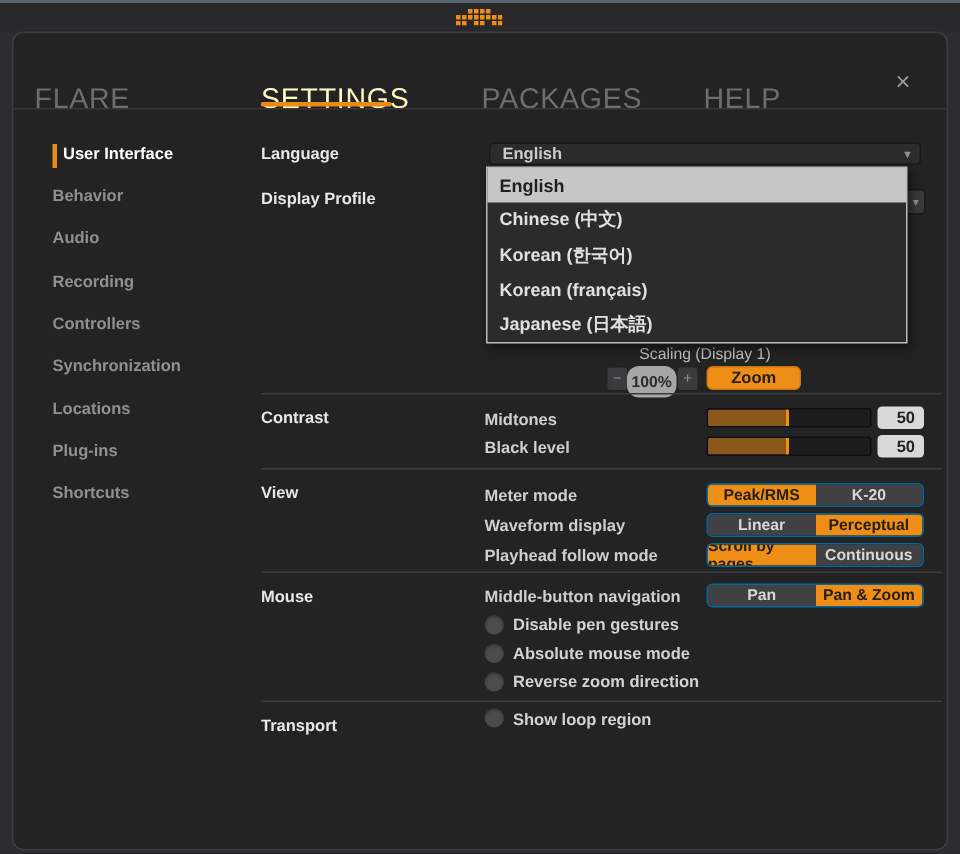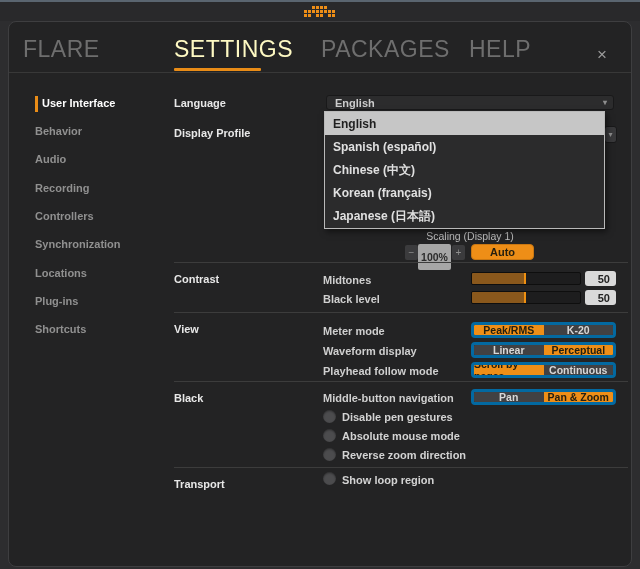--- a/index.html
+++ b/index.html
@@ -13,21 +13,21 @@
   .top-edge { position:absolute; top:0; left:0; width:640px; height:2px; background:#5a6570; }
   .titlebar { position:absolute; top:2px; left:0; width:640px; height:19px; background:#29292b; }
   .logo { position:absolute; top:4px; left:304px; width:31px; height:11px; }
 
   .dialog {
     position:absolute; left:8px; top:21px; width:624px; height:546px;
     background:#232324; border:1px solid #3e3e40; border-radius:8px;
   }
 
   
-  .tab { position:absolute; top:14px; font-size:23px; letter-spacing:.5px; color:#6e6e6e; cursor:default; }
+  .tab { position:absolute; top:34px; font-size:19px; letter-spacing:.5px; color:#6e6e6e; cursor:default; }
   .tab.active { color:#fef9c3; }
   .tab-underline { position:absolute; top:46px; height:3px; background:#e98c17; border-radius:1px; }
   .tabs-divider { position:absolute; top:50px; left:0; width:100%; height:1px; background:#383838; }
   .close-x { position:absolute; top:23px; left:588px; font-size:17px; color:#9b9b9b; }
 
   
   .side-item { position:absolute; left:26px; font-size:11px; font-weight:600; color:#909090; }
   .side-item.selected { color:#ffffff; font-weight:700; left:33px; }
   .side-bar-accent { position:absolute; left:26px; width:3px; height:16px; background:#e98c17; }
 
@@ -58,38 +58,38 @@
     flex:1; display:flex; align-items:center; padding-left:8px;
     font-size:12px; font-weight:600; color:#e0e0e0;
   }
   .popup .opt.hl { background:#c6c6c6; color:#1f1f1f; }
 
   
   .scale-lbl { position:absolute; left:365px; top:208px; width:192px; text-align:center;
     font-size:10.5px; font-weight:400; color:#bdbdbd; }
   .step-btn { position:absolute; top:223px; width:13px; height:15px; background:#3b3b3d; border-radius:2px;
     color:#8f8f8f; font-size:10px; display:flex; align-items:center; justify-content:center; }
-  .step-val { position:absolute; left:409px; top:222px; width:33px; height:26px; background:#a6a6a6;
-    border-radius:2px; color:#2c2c2c; font-size:10.5px; font-weight:700;
+  .step-val { position:absolute; left:409px; top:222px; width:33px; height:21px; background:#a6a6a6;
+    border-radius:8px; color:#2c2c2c; font-size:10.5px; font-weight:700;
     display:flex; align-items:center; justify-content:center; }
   .btn-orange { position:absolute; background:#ee8e17; border:1px solid #c97712; border-radius:4px;
     color:#26200f; font-size:11px; font-weight:700;
     display:flex; align-items:center; justify-content:center; }
 
   
   .slider { position:absolute; left:462px; width:110px; height:13px; background:#1d1d1e;
     border:1px solid #0e0e0e; border-radius:2px; overflow:hidden; }
   .slider .fill { height:100%; background:#8a581c; border-right:2px solid #ee9012; }
   .val-box { position:absolute; left:576px; width:31px; height:15px; background:#d9d9d9;
     border-radius:3px; color:#222; font-size:11px; font-weight:700;
     display:flex; align-items:center; justify-content:flex-end; padding-right:6px; }
 
   
   .seg { position:absolute; left:462px; width:145px; height:16px; display:flex;
-    border-radius:4px; overflow:hidden; border:3px solid #0369a1; }
+    border-radius:4px; overflow:hidden; border:1px solid #0369a1; }
   .seg-btn { flex:1; display:flex; align-items:center; justify-content:center;
     font-size:10.5px; font-weight:700; }
   .seg-btn.off { background:#414143; color:#d8d8d8; }
   .seg-btn.on  { background:#ee8e17; color:#26200f; }
 
   
   .chk { position:absolute; left:314px; width:13px; height:13px; border-radius:50%;
     background:#4c4c4e; box-shadow:inset 0 1px 2px rgba(0,0,0,.4); }
   .chk-lbl { position:absolute; left:333px; font-size:11px; font-weight:600; color:#d3d3d3;text-align:right; }
 </style>
@@ -147,31 +147,31 @@
   <div class="select" style="left:317px;top:73px;width:288px;height:15px">
     <span>English</span>
     <span class="chev">▾</span>
   </div>
 
   <div class="lbl-strong" style="left:165px;top:105px">Display Profile</div>
   <div class="mini-chev" style="left:595px;top:104px;width:13px;height:17px;z-index:1">▾</div>
 
   <div class="popup">
     <div class="opt hl">English</div>
-    <div class="opt">Spanish (español)</div>
     <div class="opt">Chinese (中文)</div>
+    <div class="opt">Korean (한국어)</div>
     <div class="opt">Korean (français)</div>
     <div class="opt">Japanese (日本語)</div>
   </div>
 
   <div class="scale-lbl">Scaling (Display 1)</div>
   <div class="step-btn" style="left:396px">−</div>
   <div class="step-val">100%</div>
   <div class="step-btn" style="left:443px">+</div>
-  <div class="btn-orange" style="left:462px;top:222px;width:63px;height:16px">Auto</div>
+  <div class="btn-orange" style="left:462px;top:222px;width:63px;height:16px">Zoom</div>
 
   <div class="divider" style="top:240px"></div>
 
   <div class="lbl-strong" style="left:165px;top:251px">Contrast</div>
   <div class="lbl-sub" style="left:314px;top:252px">Midtones</div>
   <div class="slider" style="top:250px">
     <div class="fill" style="width: 50%;"></div>
   </div>
   <div class="val-box" style="top:249px">50</div>
 
@@ -198,21 +198,21 @@
   </div>
 
   <div class="lbl-sub" style="left:314px;top:343px">Playhead follow mode</div>
   <div class="seg" style="top:340px">
     <div class="seg-btn on">Scroll by pages</div>
     <div class="seg-btn off">Continuous</div>
   </div>
 
   <div class="divider" style="top:359px"></div>
 
-  <div class="lbl-strong" style="left:165px;top:370px">Black</div>
+  <div class="lbl-strong" style="left:165px;top:370px">Mouse</div>
 
   <div class="lbl-sub" style="left:314px;top:370px">Middle-button navigation</div>
   <div class="seg" style="top:367px">
     <div class="seg-btn off">Pan</div>
     <div class="seg-btn on">Pan &amp; Zoom</div>
   </div>
 
   <div class="chk" style="top:388px"></div>
   <div class="chk-lbl" style="top:389px">Disable pen gestures</div>
   <div class="chk" style="top:407px"></div>

